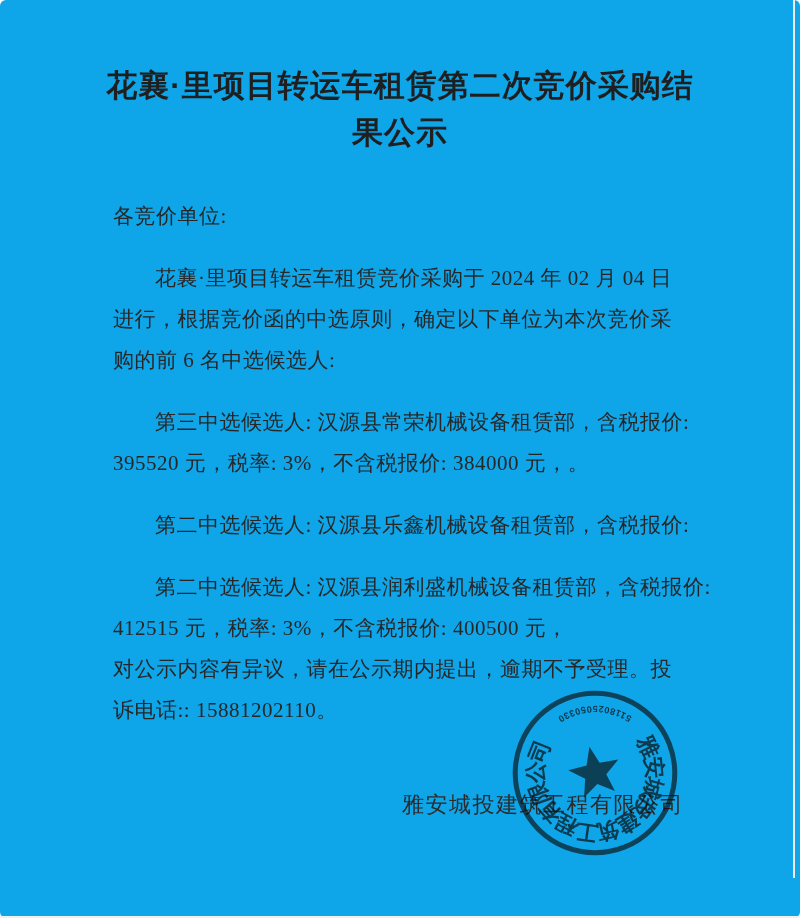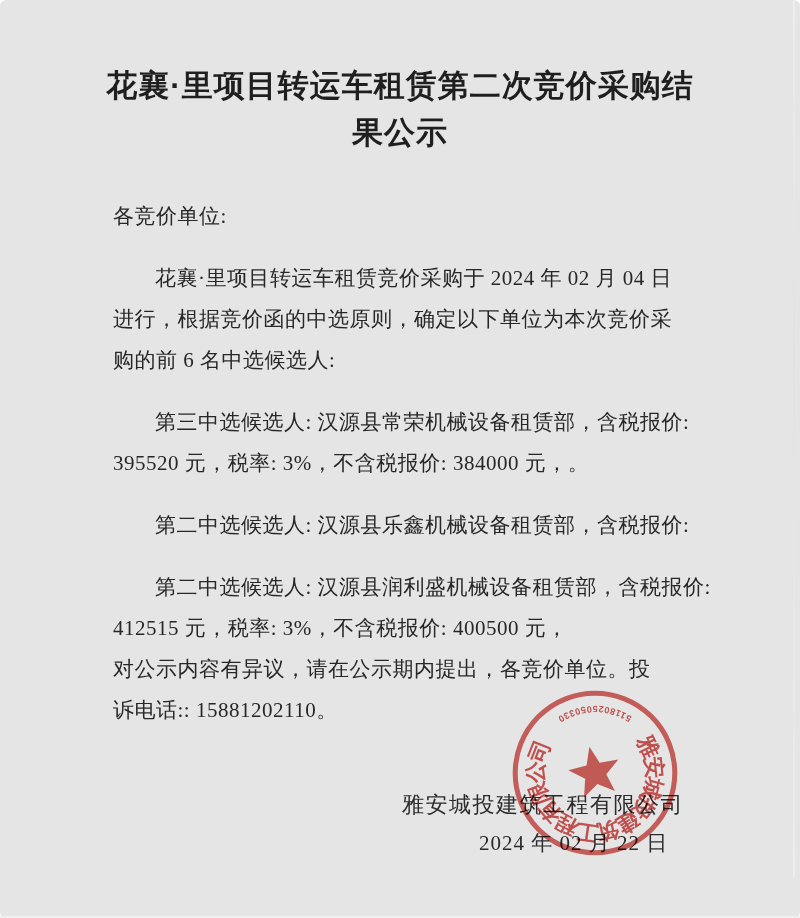--- a/index.html
+++ b/index.html
@@ -4,21 +4,21 @@
 <style>
   html,body{margin:0;padding:0;}
   body{
     width:800px;height:918px;
     background:#fefefe;
     font-family:"Liberation Serif","DejaVu Serif",serif;
     position:relative;
     overflow:hidden;
     color:#262626;
   }
-  .page{position:absolute;inset:0;background:#e5e5e5;border-radius:6px;}
+  .page{position:absolute;inset:0;background:#0ea5e9;border-radius:6px;}
   .page-edge-right{
     position:absolute;top:0;bottom:40px;left:793px;width:2px;
     background:linear-gradient(180deg,#ededf0 0%,#e2e2e6 40%,#ededf0 100%);
   }
   .page-edge-bottom{
     position:absolute;left:0;right:0;bottom:0;height:2px;background:#f0f0f0;
   }
   .title{
     position:absolute;top:62px;left:60px;right:60px;
     margin:0;
@@ -71,26 +71,25 @@
   <div class="doc-body" id="doc-body">
       <div class="line">各竞价单位:</div>
       <div class="line indent">花襄·里项目转运车租赁竞价采购于 2024 年 02 月 04 日</div>
       <div class="line">进行，根据竞价函的中选原则，确定以下单位为本次竞价采</div>
       <div class="line">购的前 6 名中选候选人:</div>
       <div class="line indent">第三中选候选人: 汉源县常荣机械设备租赁部，含税报价:</div>
       <div class="line">395520 元，税率: 3%，不含税报价: 384000 元，。</div>
       <div class="line indent">第二中选候选人: 汉源县乐鑫机械设备租赁部，含税报价:</div>
       <div class="line indent">第二中选候选人: 汉源县润利盛机械设备租赁部，含税报价:</div>
       <div class="line">412515 元，税率: 3%，不含税报价: 400500 元，</div>
-      <div class="line">对公示内容有异议，请在公示期内提出，各竞价单位。投</div>
+      <div class="line">对公示内容有异议，请在公示期内提出，逾期不予受理。投</div>
       <div class="line">诉电话:: 15881202110。</div>
     </div>
 
   <div class="sig-company">雅安城投建筑工程有限公司</div>
-  <div class="sig-date">2024 年 02 月 22 日</div>
 
   <div class="stamp">
     <svg viewBox="0 0 200 200" xmlns="http://www.w3.org/2000/svg">
       <defs>
         <path id="nameArc" d="M 52.5 139.9 A 62 62 0 1 1 147.5 139.9" fill="none"></path>
         <path id="serialArc" d="M 54.1 165.5 A 80 80 0 0 0 145.9 165.5" fill="none"></path>
       </defs>
       <circle class="stamp-ink" cx="100" cy="100" r="95" fill="none" stroke="#cf423e" stroke-width="6" opacity="0.92"></circle>
       <g transform="rotate(180 100 100)">
         <text font-size="26" letter-spacing="0">

